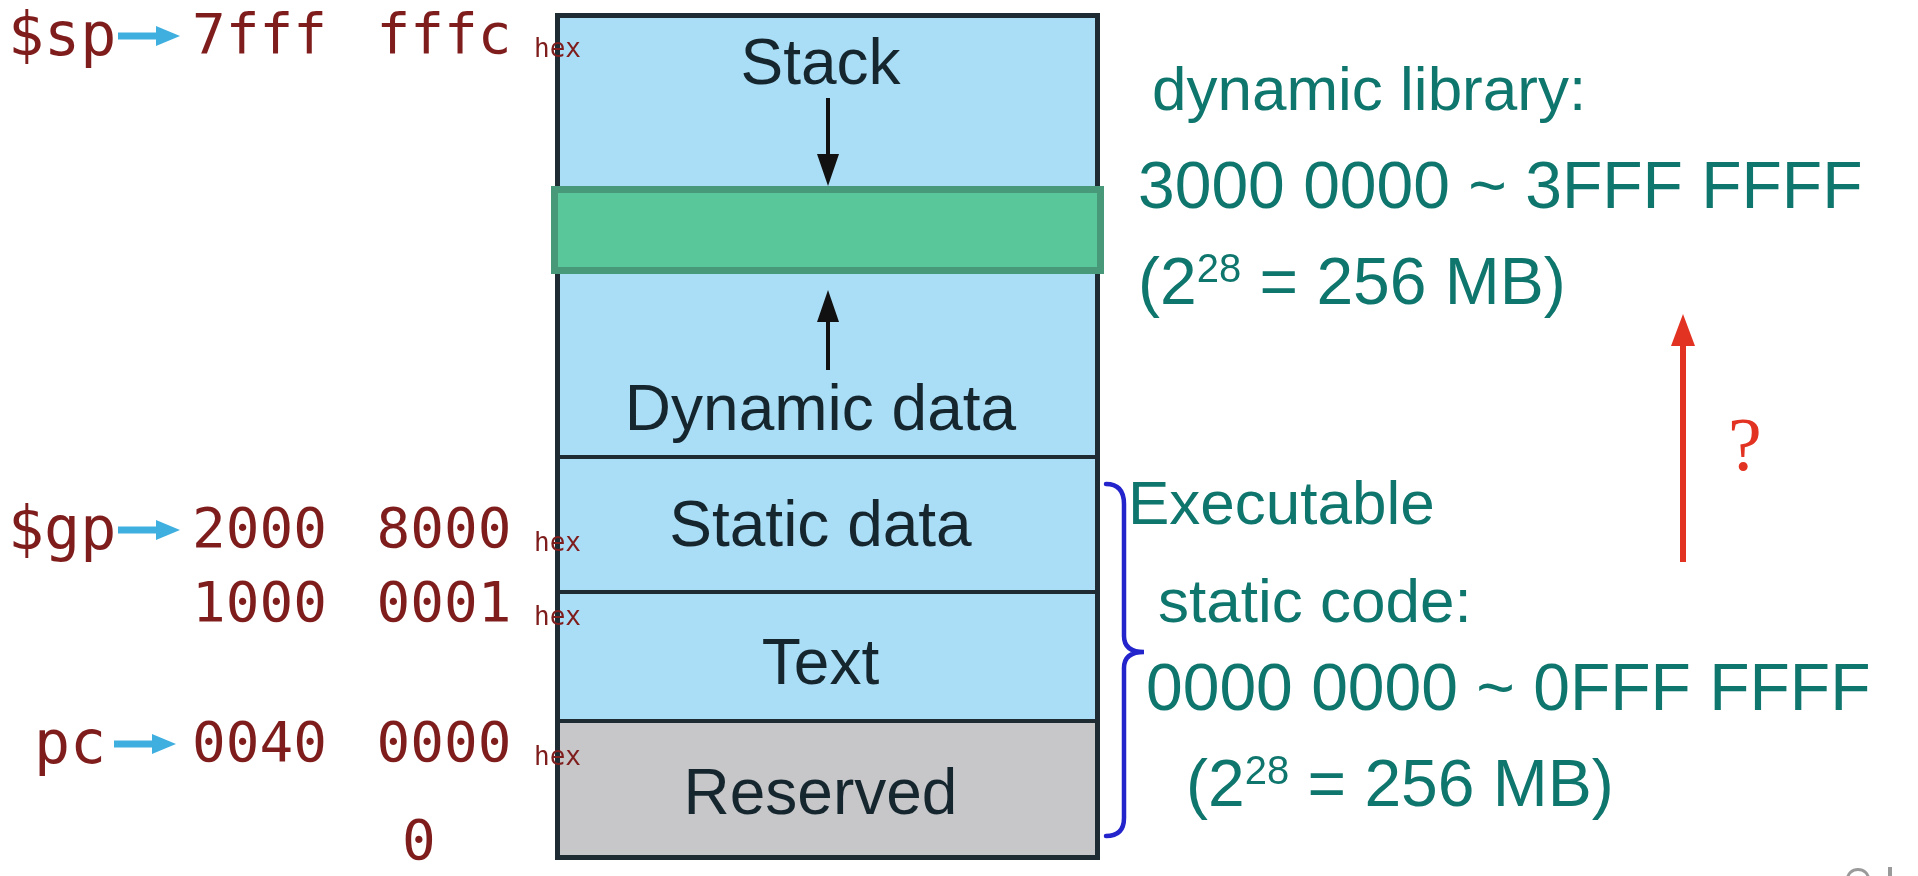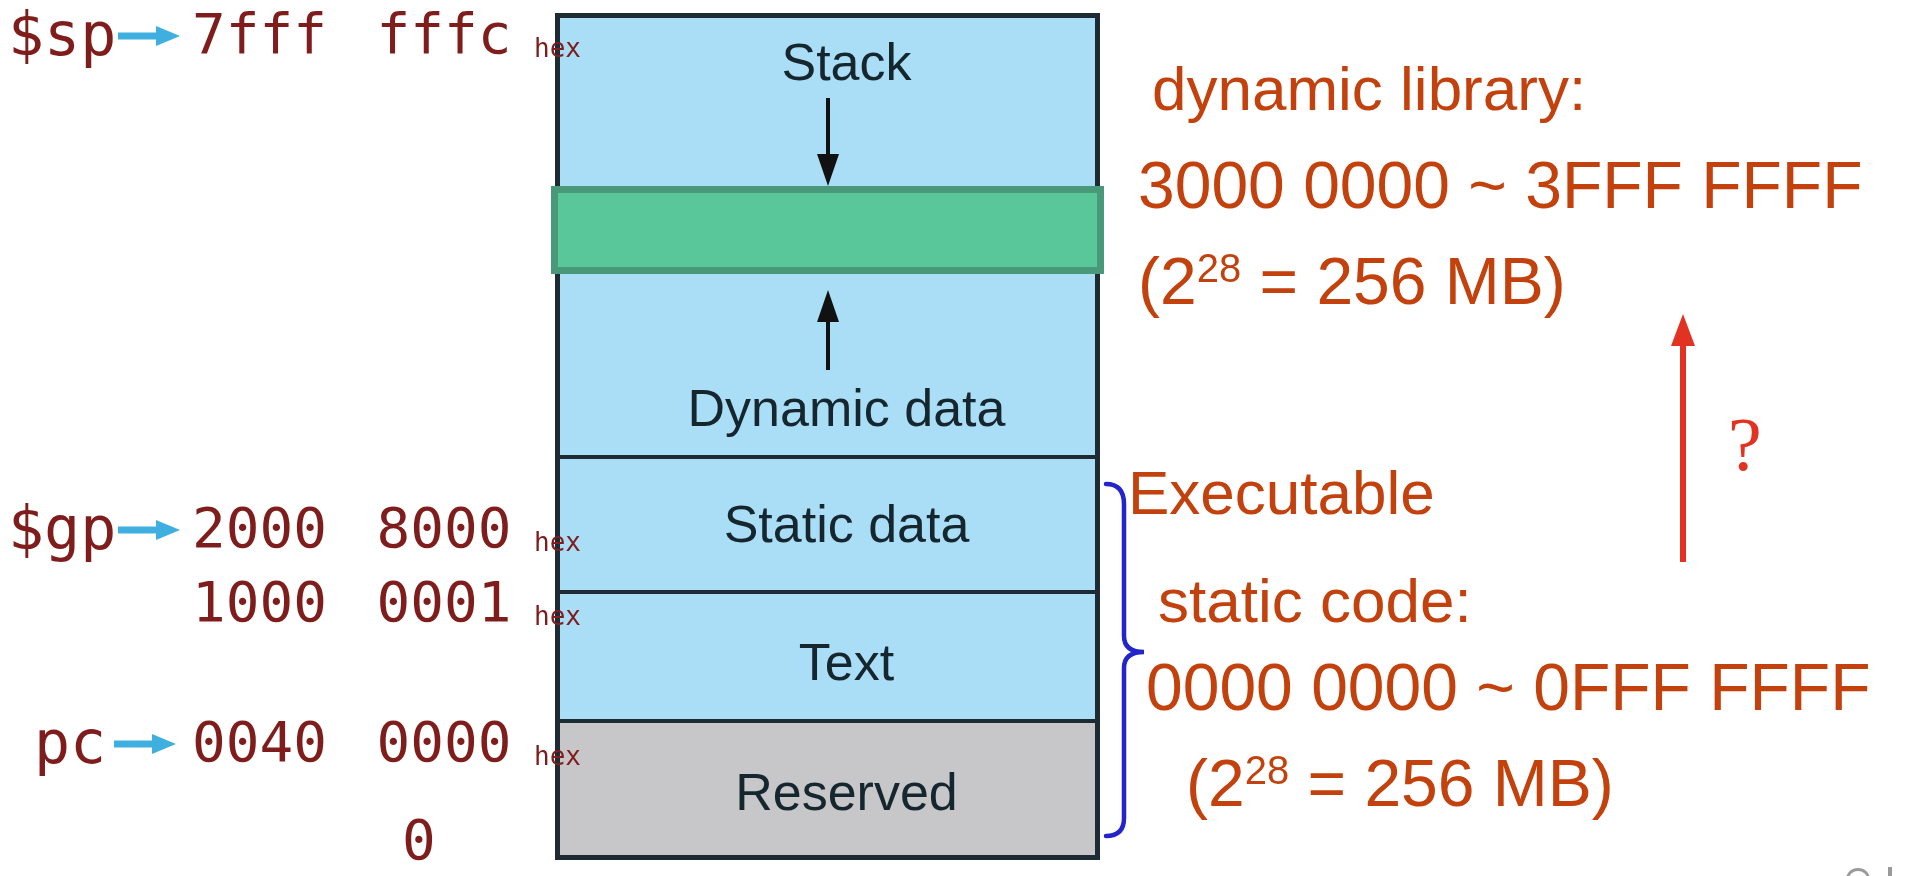--- a/index.html
+++ b/index.html
@@ -50,29 +50,29 @@
   .heap-band {
     position: absolute;
     left: 551px; top: 186px;
     width: 553px; height: 88px;
     background: #5ac79a;
     border: 7px solid #47997a;
     box-sizing: border-box;
   }
   .seg-label {
     position: absolute;
-    left: 574px; width: 545px;
+    left: 548px; width: 545px;
     text-align: center;
-    font-size: 52px;
+    font-size: 64px;
     line-height: 56px;
     color: #16262e;
   }
 
   
-  .blue { position: absolute; color: #c2410c; white-space: pre; }
+  .blue { position: absolute; color: #0f766e; white-space: pre; }
   .blue.t1 { font-size: 62px; line-height: 66px; }
   .blue.t2 { font-size: 66px; line-height: 70px; }
   .blue sup, .blue .sup { font-size: 40px; vertical-align: 22px; line-height: 0; }
 
   .qmark {
     position: absolute;
     font-family: "Liberation Serif", serif;
     font-size: 76px;
     line-height: 76px;
     color: #e23322;
@@ -155,21 +155,21 @@
 </div>
 
 <div class="ptr-row" style="left:0; top:810px">
   <span class="addr" style="left:402px">0</span>
 </div>
 
 <div class="blue t1" style="left:1152px; top:56px">dynamic library:</div>
 <div class="blue t2" style="left:1138px; top:150px">3000 0000 ~ 3FFF FFFF</div>
 <div class="blue t2" style="left:1138px; top:246px"><span>(2</span><span class="sup">28</span><span> = 256 MB)</span></div>
 
-<div class="blue t1" style="left:1128px; top:460px">Executable</div>
+<div class="blue t1" style="left:1128px; top:470px">Executable</div>
 <div class="blue t1" style="left:1158px; top:568px">static code:</div>
 <div class="blue t2" style="left:1146px; top:652px">0000 0000 ~ 0FFF FFFF</div>
 <div class="blue t2" style="left:1186px; top:748px"><span>(2</span><span class="sup">28</span><span> = 256 MB)</span></div>
 
 <svg class="abs" style="left:1098px; top:478px" width="54" height="368">
   <path d="M 8 6 Q 26 6 26 26 L 26 158 Q 26 174 46 174 Q 26 174 26 190 L 26 340 Q 26 358 8 358" fill="none" stroke="#2424cc" stroke-width="4.5" stroke-linecap="round"></path>
 </svg>
 
 <svg class="abs" style="left:1655px; top:308px" width="60" height="264">
   <line x1="28" y1="254" x2="28" y2="26" stroke="#e23322" stroke-width="6"></line>

